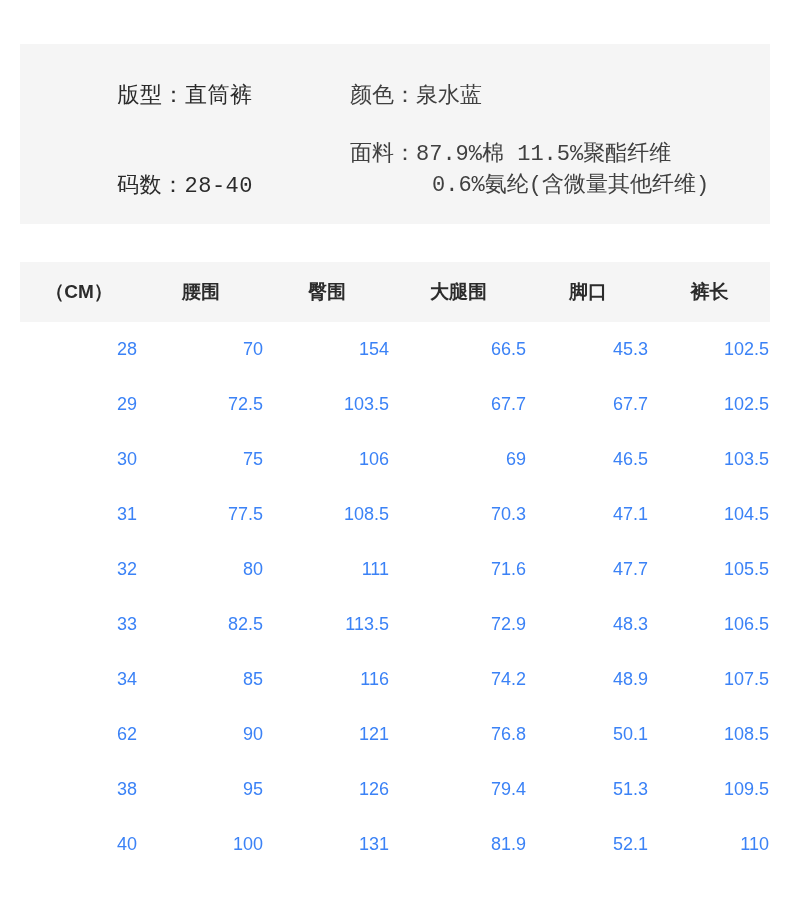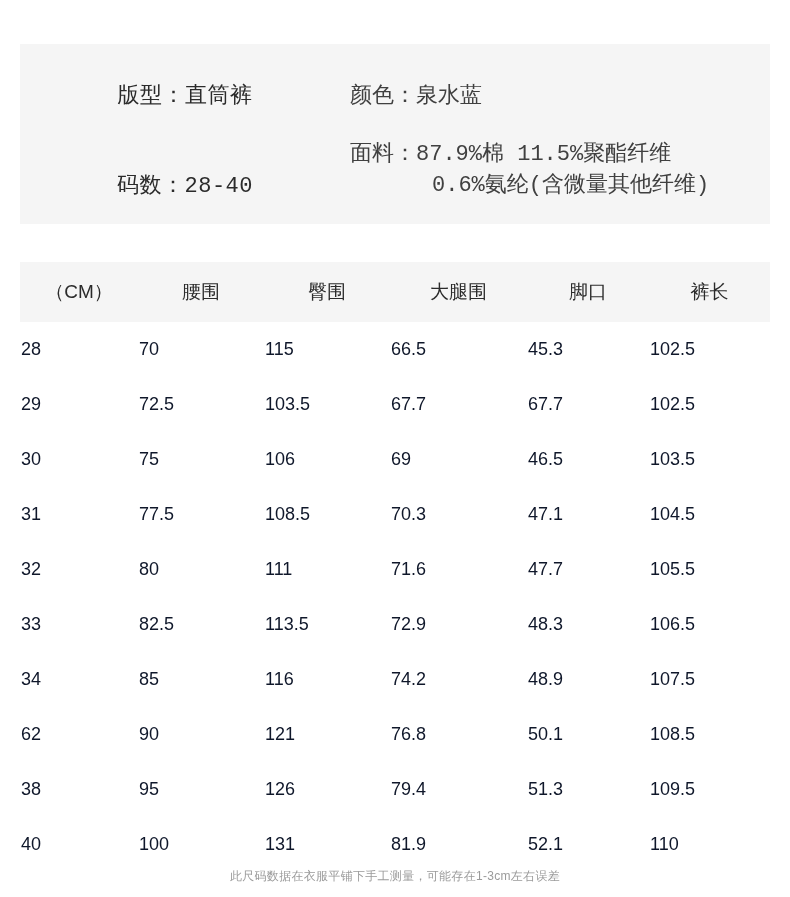--- a/index.html
+++ b/index.html
@@ -66,32 +66,32 @@
     position: absolute;
     left: 20px;
     top: 262px;
     width: 750px;
     border-collapse: collapse;
     table-layout: fixed;
   }
   .size-table th {
     background: #f5f5f5;
     font-size: 19px;
-    font-weight: normal;
+    font-weight: bold;
     color: #2b2b2b;
     height: 58px;
     text-align: center;
     vertical-align: middle;
     border: none;
   }
   .size-table td {
     font-size: 18px;
-    color: #0f172a;
+    color: #3b82f6;
     height: 53px;
-    text-align: left;
+    text-align: right;
     vertical-align: middle;
     border: none;
     background: #ffffff;
   }
   .size-table col.c0 { width: 118px; }
   .size-table col.c1 { width: 126px; }
   .size-table col.c2 { width: 126px; }
   .size-table col.c3 { width: 137px; }
   .size-table col.c4 { width: 122px; }
   .size-table col.c5 { width: 121px; }
@@ -152,21 +152,21 @@
         <th>臀围</th>
         <th>大腿围</th>
         <th>脚口</th>
         <th>裤长</th>
       </tr>
     </thead>
     <tbody>
       <tr>
         <td>28</td>
         <td>70</td>
-        <td>115</td>
+        <td>154</td>
         <td>66.5</td>
         <td>45.3</td>
         <td>102.5</td>
       </tr>
       <tr>
         <td>29</td>
         <td>72.5</td>
         <td>103.5</td>
         <td>67.7</td>
         <td>67.7</td>
@@ -232,15 +232,14 @@
         <td>40</td>
         <td>100</td>
         <td>131</td>
         <td>81.9</td>
         <td>52.1</td>
         <td>110</td>
       </tr>
     </tbody>
   </table>
 
-  <div class="footnote">此尺码数据在衣服平铺下手工测量，可能存在1-3cm左右误差</div>
 
 </div>
 
 </body></html>

